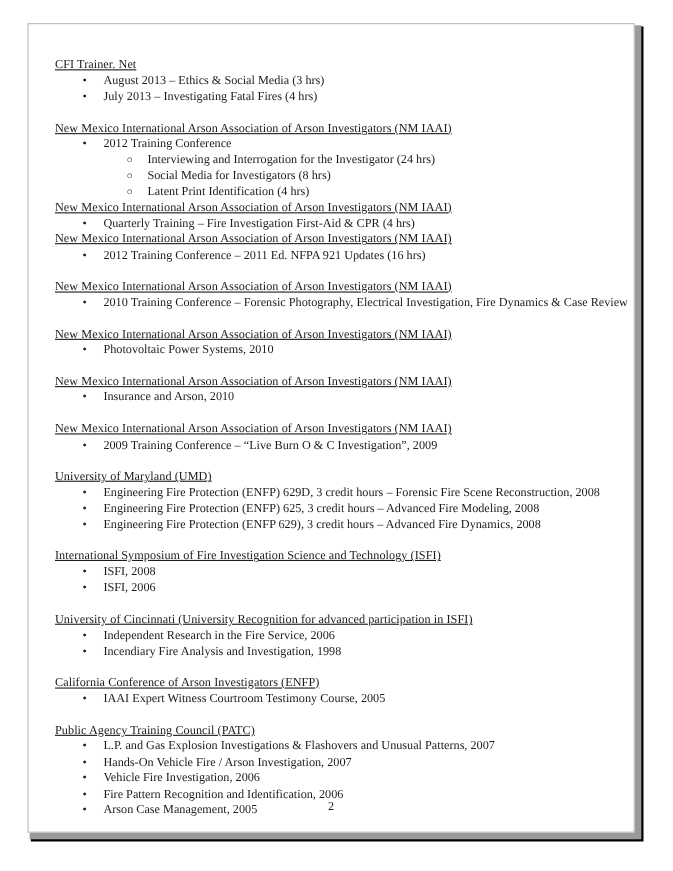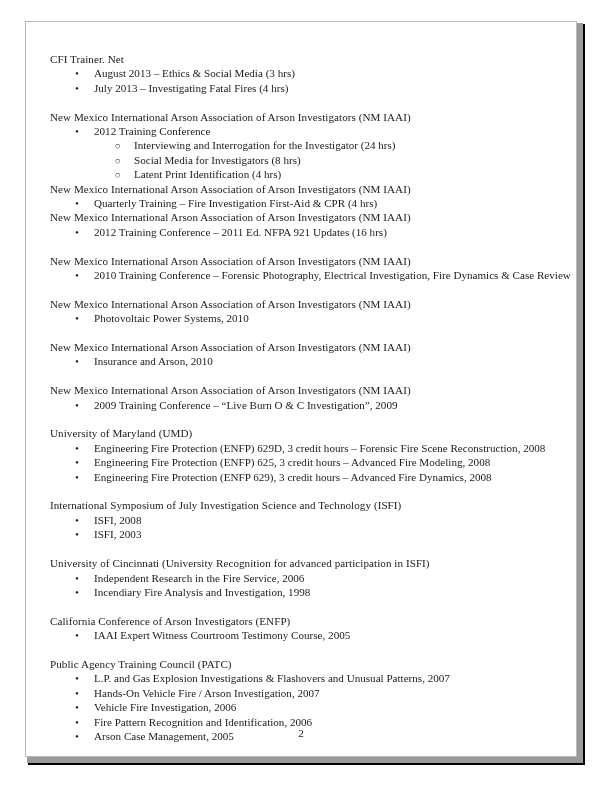--- a/index.html
+++ b/index.html
@@ -66,20 +66,21 @@
   }
 
   .section { margin: 0; }
   .section-gap-lg { height: 14.4px; }
 
   .org-line {
     margin: 0;
     padding: 0;
     white-space: nowrap;
     letter-spacing: 0.005em;
+    text-decoration: underline;
   }
 
   ul.bullets,
   ul.subbullets {
     list-style: none;
     margin: 0;
     padding: 0;
   }
 
   ul.bullets > li {
@@ -201,24 +202,24 @@
         <div class="section">
           <div class="org-line">University of Maryland (UMD)</div>
           <ul class="bullets">
             <li><span class="marker">•</span><span>Engineering Fire Protection (ENFP) 629D, 3 credit hours – Forensic Fire Scene Reconstruction, 2008</span></li>
             <li><span class="marker">•</span><span>Engineering Fire Protection (ENFP) 625, 3 credit hours – Advanced Fire Modeling, 2008</span></li>
             <li><span class="marker">•</span><span>Engineering Fire Protection (ENFP 629), 3 credit hours – Advanced Fire Dynamics, 2008</span></li>
           </ul>
         </div>
         <div class="section-gap-lg"></div>
         <div class="section">
-          <div class="org-line">International Symposium of July Investigation Science and Technology (ISFI)</div>
+          <div class="org-line">International Symposium of Fire Investigation Science and Technology (ISFI)</div>
           <ul class="bullets">
             <li><span class="marker">•</span><span>ISFI, 2008</span></li>
-            <li><span class="marker">•</span><span>ISFI, 2003</span></li>
+            <li><span class="marker">•</span><span>ISFI, 2006</span></li>
           </ul>
         </div>
         <div class="section-gap-lg"></div>
         <div class="section">
           <div class="org-line">University of Cincinnati (University Recognition for advanced participation in ISFI)</div>
           <ul class="bullets">
             <li><span class="marker">•</span><span>Independent Research in the Fire Service, 2006</span></li>
             <li><span class="marker">•</span><span>Incendiary Fire Analysis and Investigation, 1998</span></li>
           </ul>
         </div>

